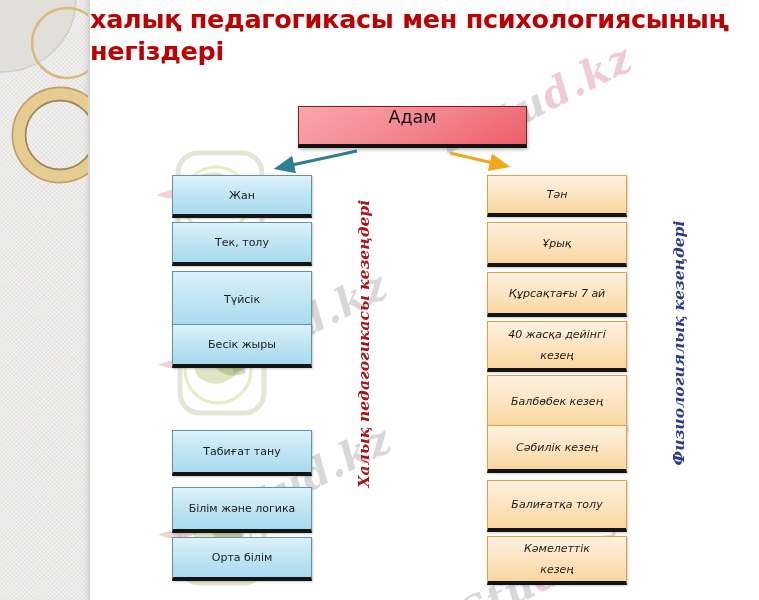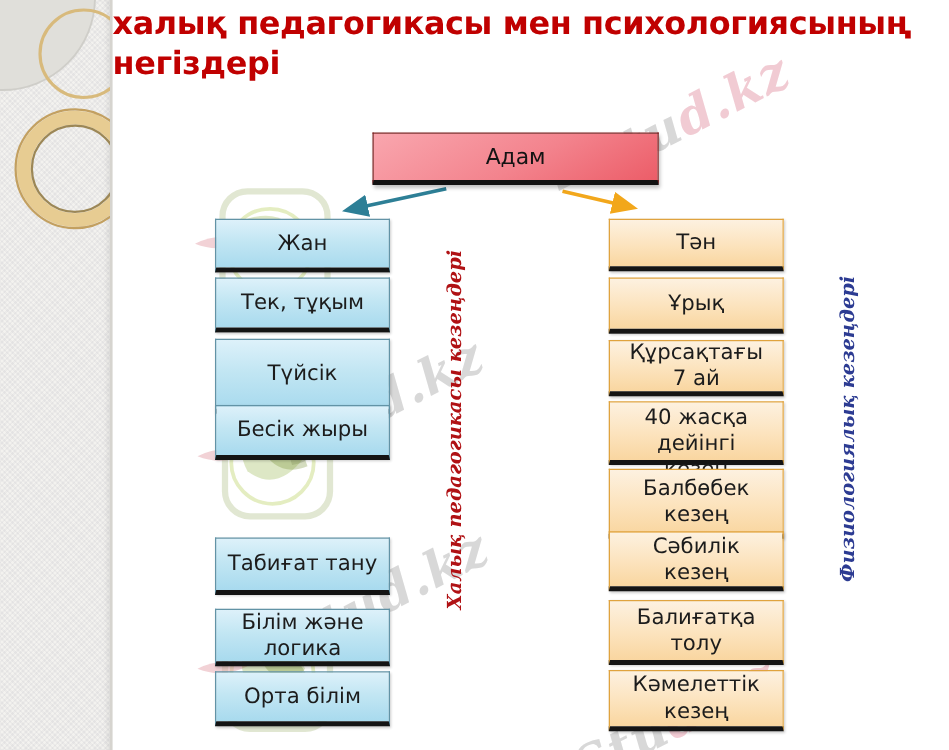--- a/index.html
+++ b/index.html
@@ -31,30 +31,30 @@
   .logo-wm{position:absolute;width:120px;height:120px;pointer-events:none;}
   .logo1{left:148px;top:145px;} .logo2{left:150px;top:315px;} .logo3{left:150px;top:485px;}
 
   
   .arrows{position:absolute;left:0;top:0;pointer-events:none;}
 
   
   .root-box{position:absolute;left:298px;top:106px;width:229px;height:42px;box-sizing:border-box;
     background:linear-gradient(150deg,#f9a6ae 0%,#f3838d 55%,#ec5d68 100%);
     border:1px solid #7e2020;border-bottom:4px solid #121212;
-    display:flex;align-items:center;justify-content:center;
+    display:flex;align-items:flex-start;justify-content:center;
     font-size:17.5px;color:#141414;box-shadow:1px 2px 3px rgba(0,0,0,.25);}
 
   
   .bx{position:absolute;width:140px;box-sizing:border-box;display:flex;align-items:center;
-      justify-content:center;text-align:center;font-size:17px;line-height:21px;color:#1c1c1c;}
+      justify-content:center;text-align:center;font-size:11px;line-height:21px;color:#1c1c1c;}
   .lbx{left:172px;background:linear-gradient(180deg,#ddf1fa 0%,#c2e6f3 45%,#a8daee 100%);
        border:1px solid #6293a6;border-bottom:4px solid #141414;box-shadow:1px 1px 2px rgba(0,0,0,.2);}
   .rbx{left:487px;background:linear-gradient(180deg,#fdf1e0 0%,#fce3bd 55%,#f9d6a0 100%);
-       border:1px solid #e0a33e;border-bottom:4px solid #141414;box-shadow:1px 1px 2px rgba(0,0,0,.2);}
+       border:1px solid #e0a33e;border-bottom:4px solid #141414;box-shadow:1px 1px 2px rgba(0,0,0,.2);font-style:italic;}
   .lb0{top:175px;height:43px}.lb1{top:222px;height:44px}.lb2{top:271px;height:60px}
   .lb3{top:324px;height:44px}.lb4{top:374px;height:45px}.lb5{top:430px;height:46px}
   .lb6{top:487px;height:46px}.lb7{top:537px;height:44px}
   .rb0{top:175px;height:42px}.rb1{top:222px;height:45px}
   .rb2{top:272px;height:45px;padding:0 14px;}
   .rb3{top:321px;height:51px;padding:2px 18px 0;align-items:flex-start;overflow:visible;}
   .rb4{top:375px;height:56px;padding:0 20px;}
   .rb5{top:425px;height:48px;padding:0 20px;}
   .rb6{top:480px;height:52px;padding:0 20px;}
   .rb7{top:536px;height:49px;padding:0 18px;}
@@ -124,21 +124,21 @@
     </defs>
     <path d="M357,151 L278,168" stroke="#2d7f96" stroke-width="3" fill="none" marker-end="url(#mTeal)"></path>
     <path d="M450,153 L506,166" stroke="#f2a71b" stroke-width="3" fill="none" marker-end="url(#mOrange)"></path>
   </svg>
 
   <div class="root-box">
     <span>Адам</span>
   </div>
 
   <div class="bx lbx lb0">Жан</div>
-  <div class="bx lbx lb1">Тек, тұқым</div>
+  <div class="bx lbx lb1">Тек, толу</div>
   <div class="bx lbx lb2">Түйсік</div>
   <div class="bx lbx lb3">Бесік жыры</div>
   <div class="bx lbx lb5">Табиғат тану</div>
   <div class="bx lbx lb7">Орта білім</div>
   <div class="bx lbx lb6">Білім  және логика</div>
 
   <div class="bx rbx rb0">Тән</div>
   <div class="bx rbx rb1">Ұрық</div>
   <div class="bx rbx rb2">Құрсақтағы 7 ай</div>
   <div class="bx rbx rb3">40 жасқа дейінгі кезең</div>

